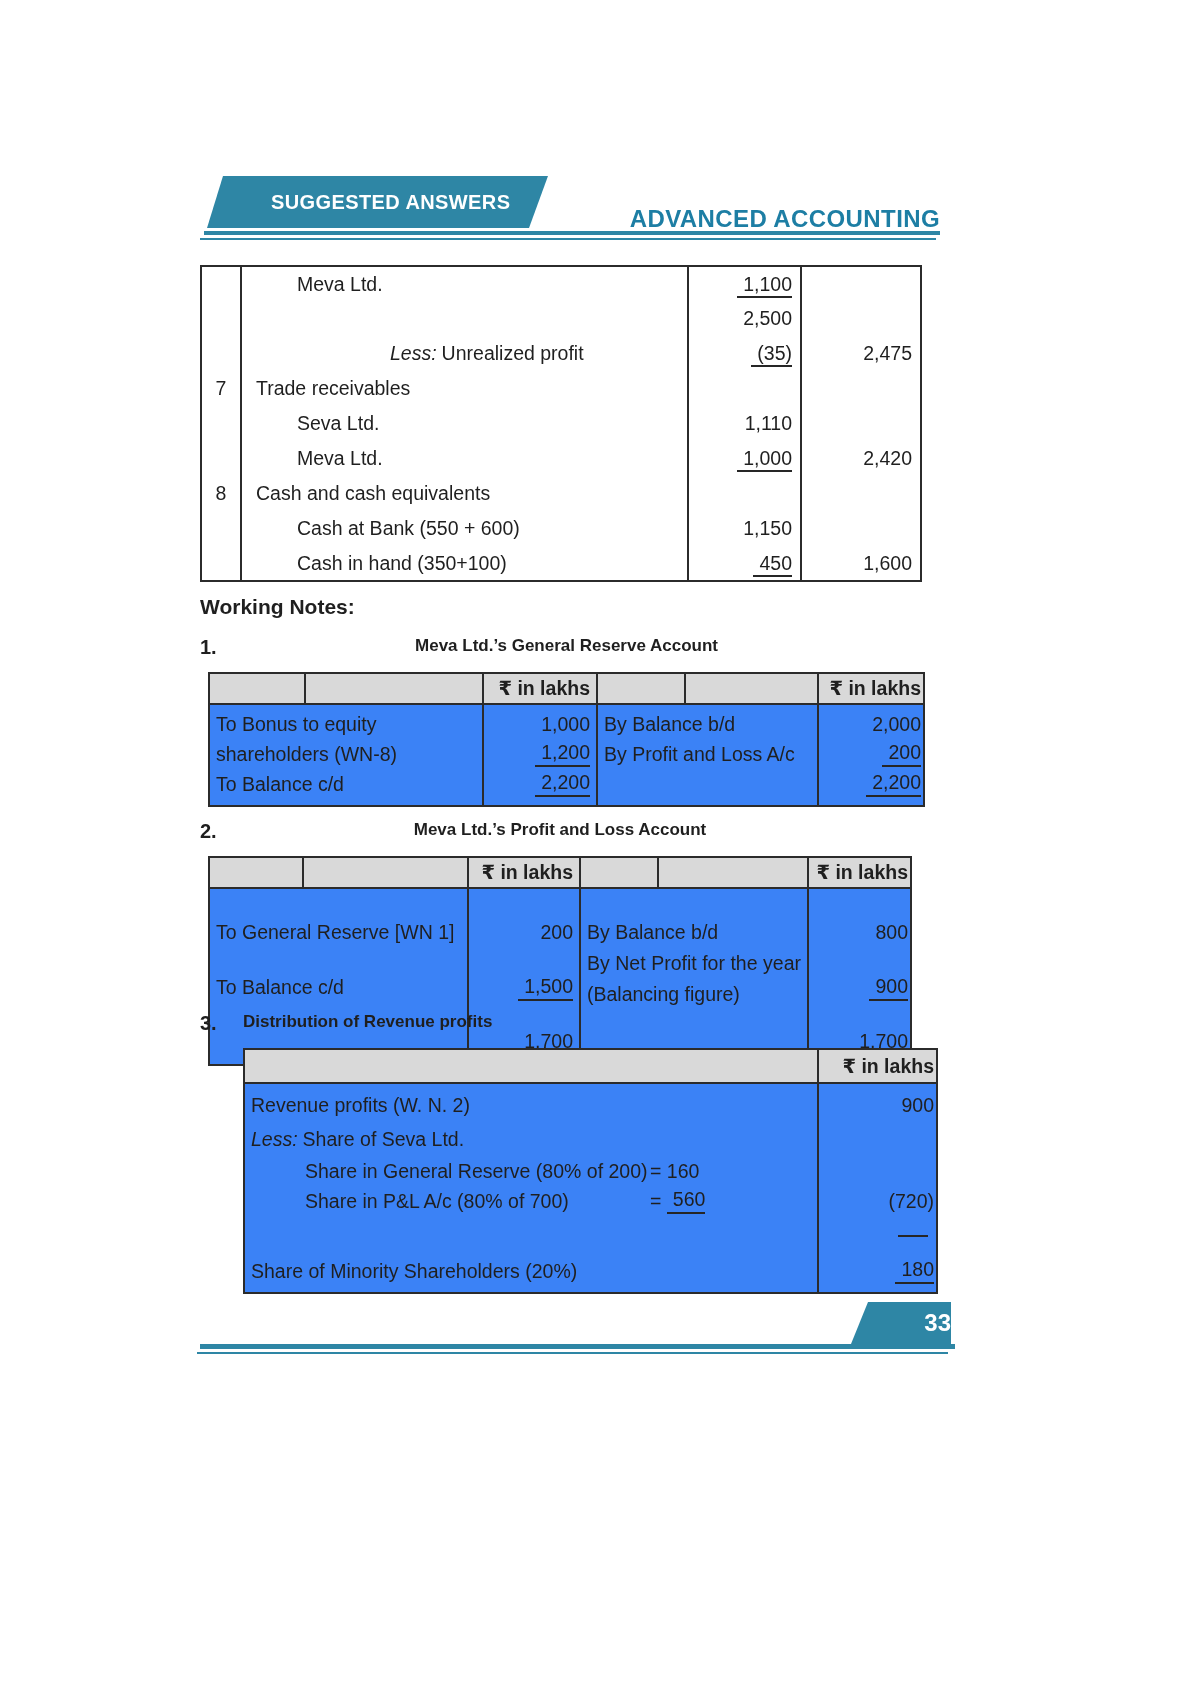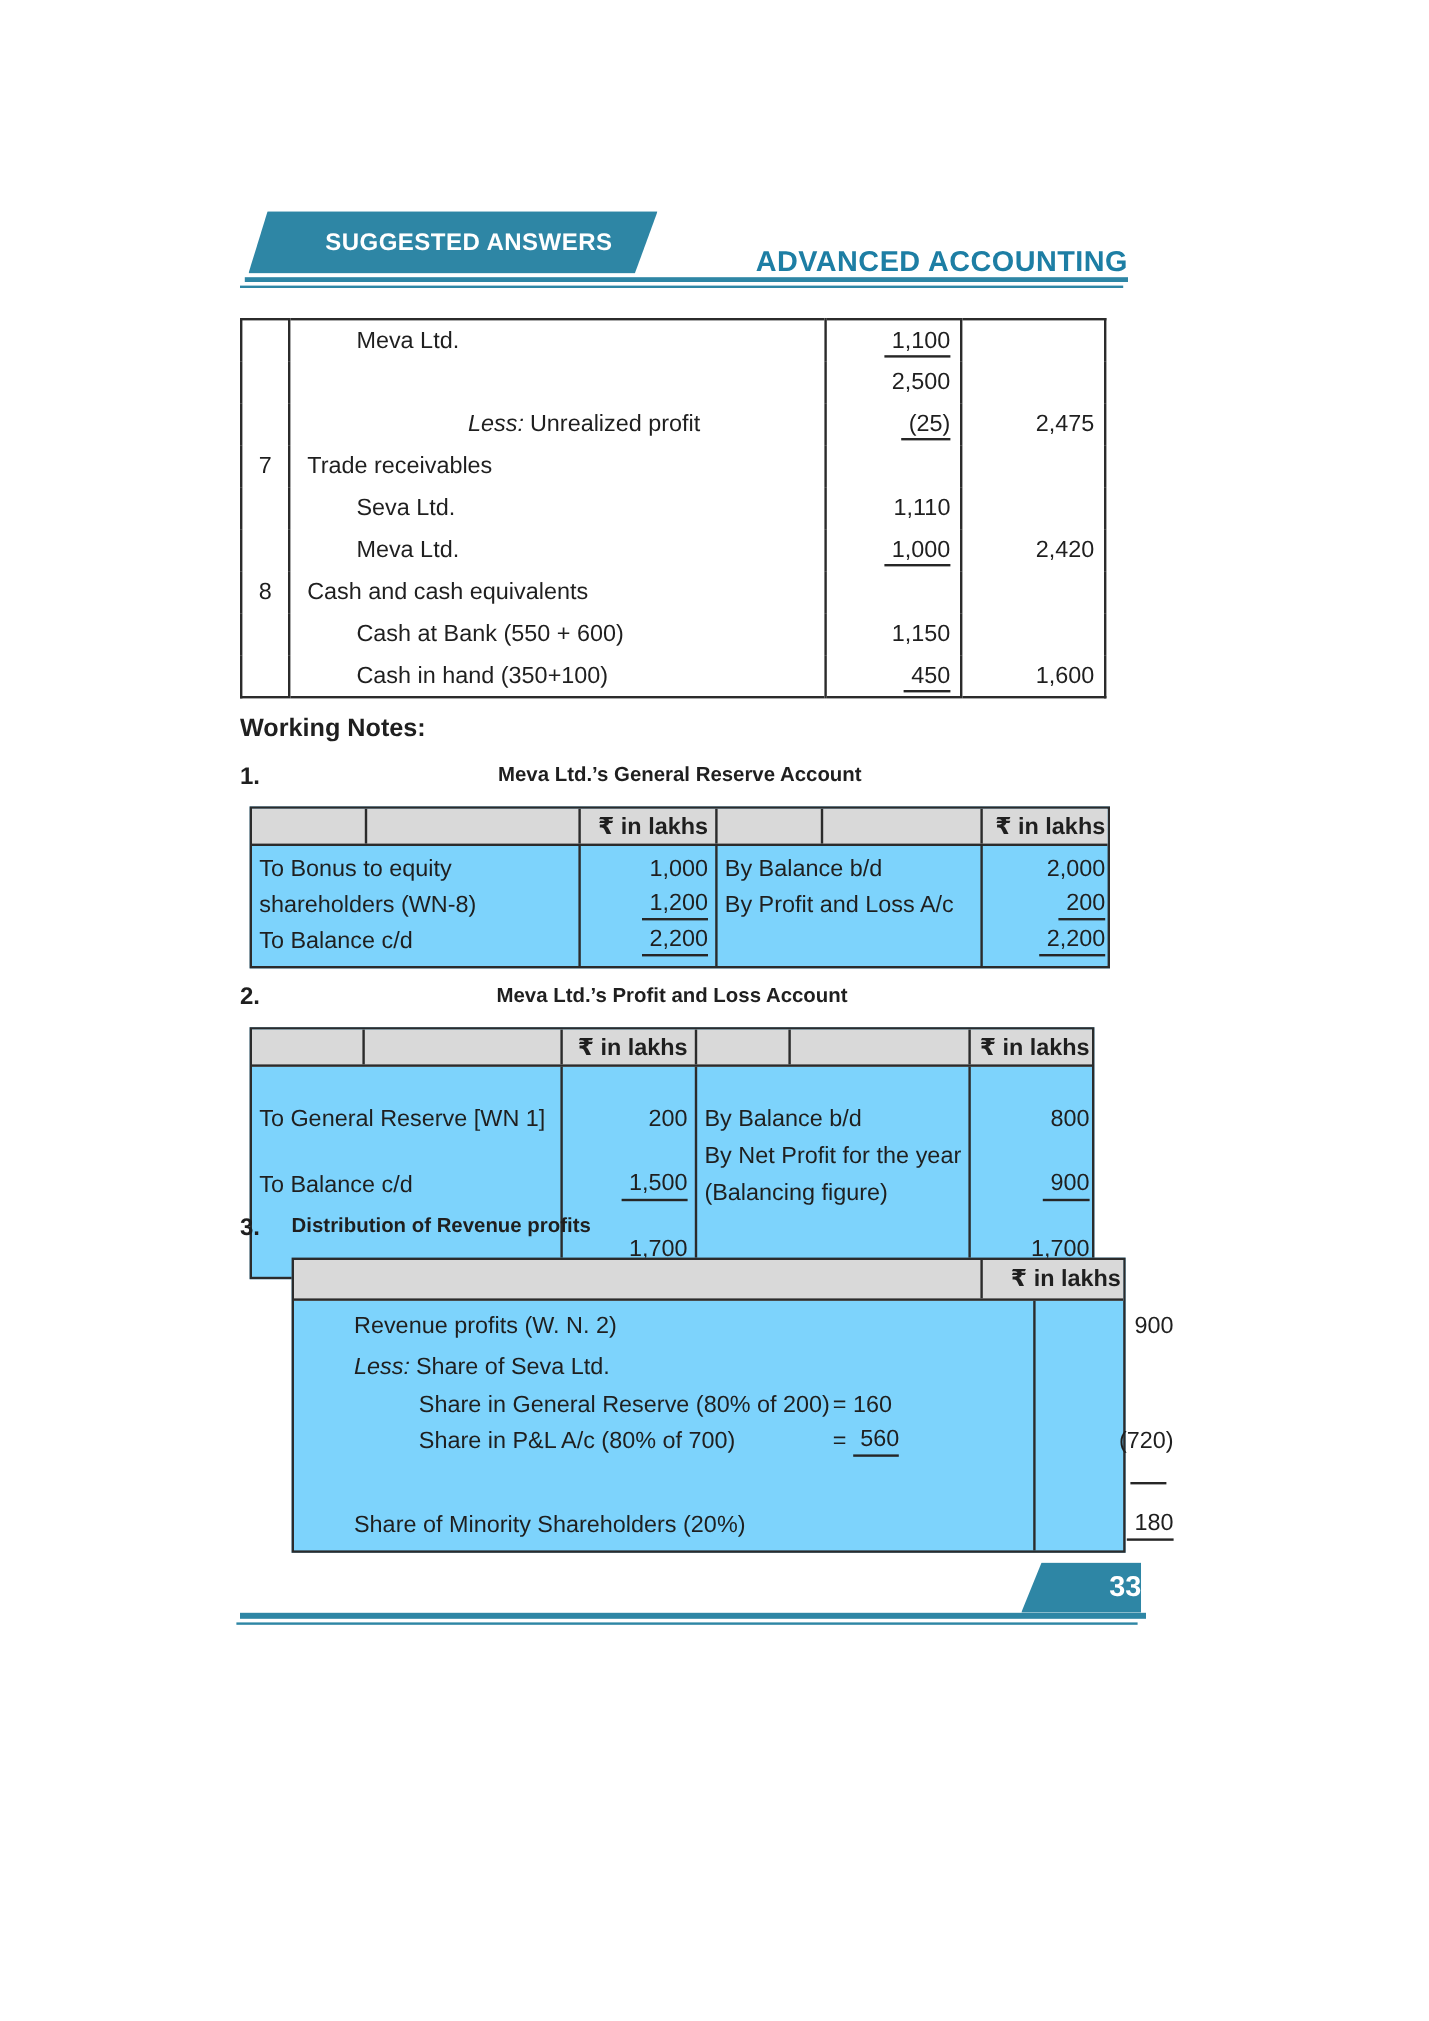--- a/index.html
+++ b/index.html
@@ -44,21 +44,21 @@
   .it { font-style:italic; margin-right:5px; }
 
   
   .wn-heading { position:absolute; left:200px; top:595px; font-weight:bold; font-size:21px; }
   .note-number { position:absolute; left:200px; font-weight:bold; font-size:20px; }
   .note-title  { position:absolute; font-weight:bold; font-size:17px; }
   #n1-num { top:636px; }  #n1-title { top:636px; left:208px; width:717px; text-align:center; }
   #n2-num { top:820px; }  #n2-title { top:820px; left:208px; width:704px; text-align:center; }
   #n3-num { top:1012px; } #n3-title { top:1012px; left:243px; }
 
-  .wn { position:absolute; border:2px solid #2b2b2b; background:#7dd3fc; }
+  .wn { position:absolute; border:2px solid #2b2b2b; background:#3b82f6; }
   .wn-head { display:grid; background:var(--table-gray,#d9d9d9); border-bottom:2px solid #2b2b2b; }
   .wn-head .hc { height:29px; display:flex; align-items:center; justify-content:flex-end;
                  padding-right:6px; font-weight:bold; }
   .wn-head .hc + .hc { border-left:2px solid #2b2b2b; }
   .wn-body { display:grid; }
   .wn-body .bc { padding-top:4px; padding-bottom:6px; }
   .wn-body .bc + .bc { border-left:2px solid #2b2b2b; }
   .line { height:30px; display:flex; align-items:center; }
   .ptc .line { padding-left:6px; }
   .amt .line { justify-content:flex-end; padding-right:6px; }
@@ -69,21 +69,21 @@
 
   #wn2 { left:208px; top:856px; width:704px; }
   #wn2 .wn-head { grid-template-columns:92px 165px 112px 78px 150px 107px; }
   #wn2 .wn-body { grid-template-columns:257px 112px 228px 107px; }
   #wn2 .line { height:31px;margin-top:24px; }
   .wrap2 { line-height:31px; text-align:justify; padding:0 6px; }
 
   #wn3 { left:243px; top:1048px; width:695px; }
   #wn3 .wn-head { grid-template-columns:572px 123px; }
   #wn3 .wn-head .hc { height:32px; }
-  #wn3 .wn-body { grid-template-columns:572px 123px;margin-left:44px; }
+  #wn3 .wn-body { grid-template-columns:572px 123px; }
   #wn3 .l1 { height:34px; } #wn3 .l2 { height:34px; } #wn3 .l3 { height:30px; }
   #wn3 .l4 { height:30px; } #wn3 .l5 { height:40px; } #wn3 .l6 { height:30px; }
   .ind60 { padding-left:60px !important; }
   .wn3-label { display:inline-block; min-width:345px; }
   .rule-small { width:30px; border-top:2px solid #262626; margin-right:6px; }
 
   
   .page-num-badge {
     position:absolute; left:851px; top:1302px; width:100px; height:42px;
     background:var(--teal,#2e86a5);
@@ -120,21 +120,21 @@
     </tr>
     <tr>
       <td class="c-sn"></td>
       <td class="c-p ind1"></td>
       <td class="c-a">2,500</td>
       <td class="c-a"></td>
     </tr>
     <tr>
       <td class="c-sn"></td>
       <td class="c-p ind2"><span class="it">Less:</span><span>Unrealized profit</span></td>
-      <td class="c-a"><span class="u">(25)</span></td>
+      <td class="c-a"><span class="u">(35)</span></td>
       <td class="c-a">2,475</td>
     </tr>
     <tr>
       <td class="c-sn">7</td>
       <td class="c-p ind0">Trade receivables</td>
       <td class="c-a"></td>
       <td class="c-a"></td>
     </tr>
     <tr>
       <td class="c-sn"></td>

